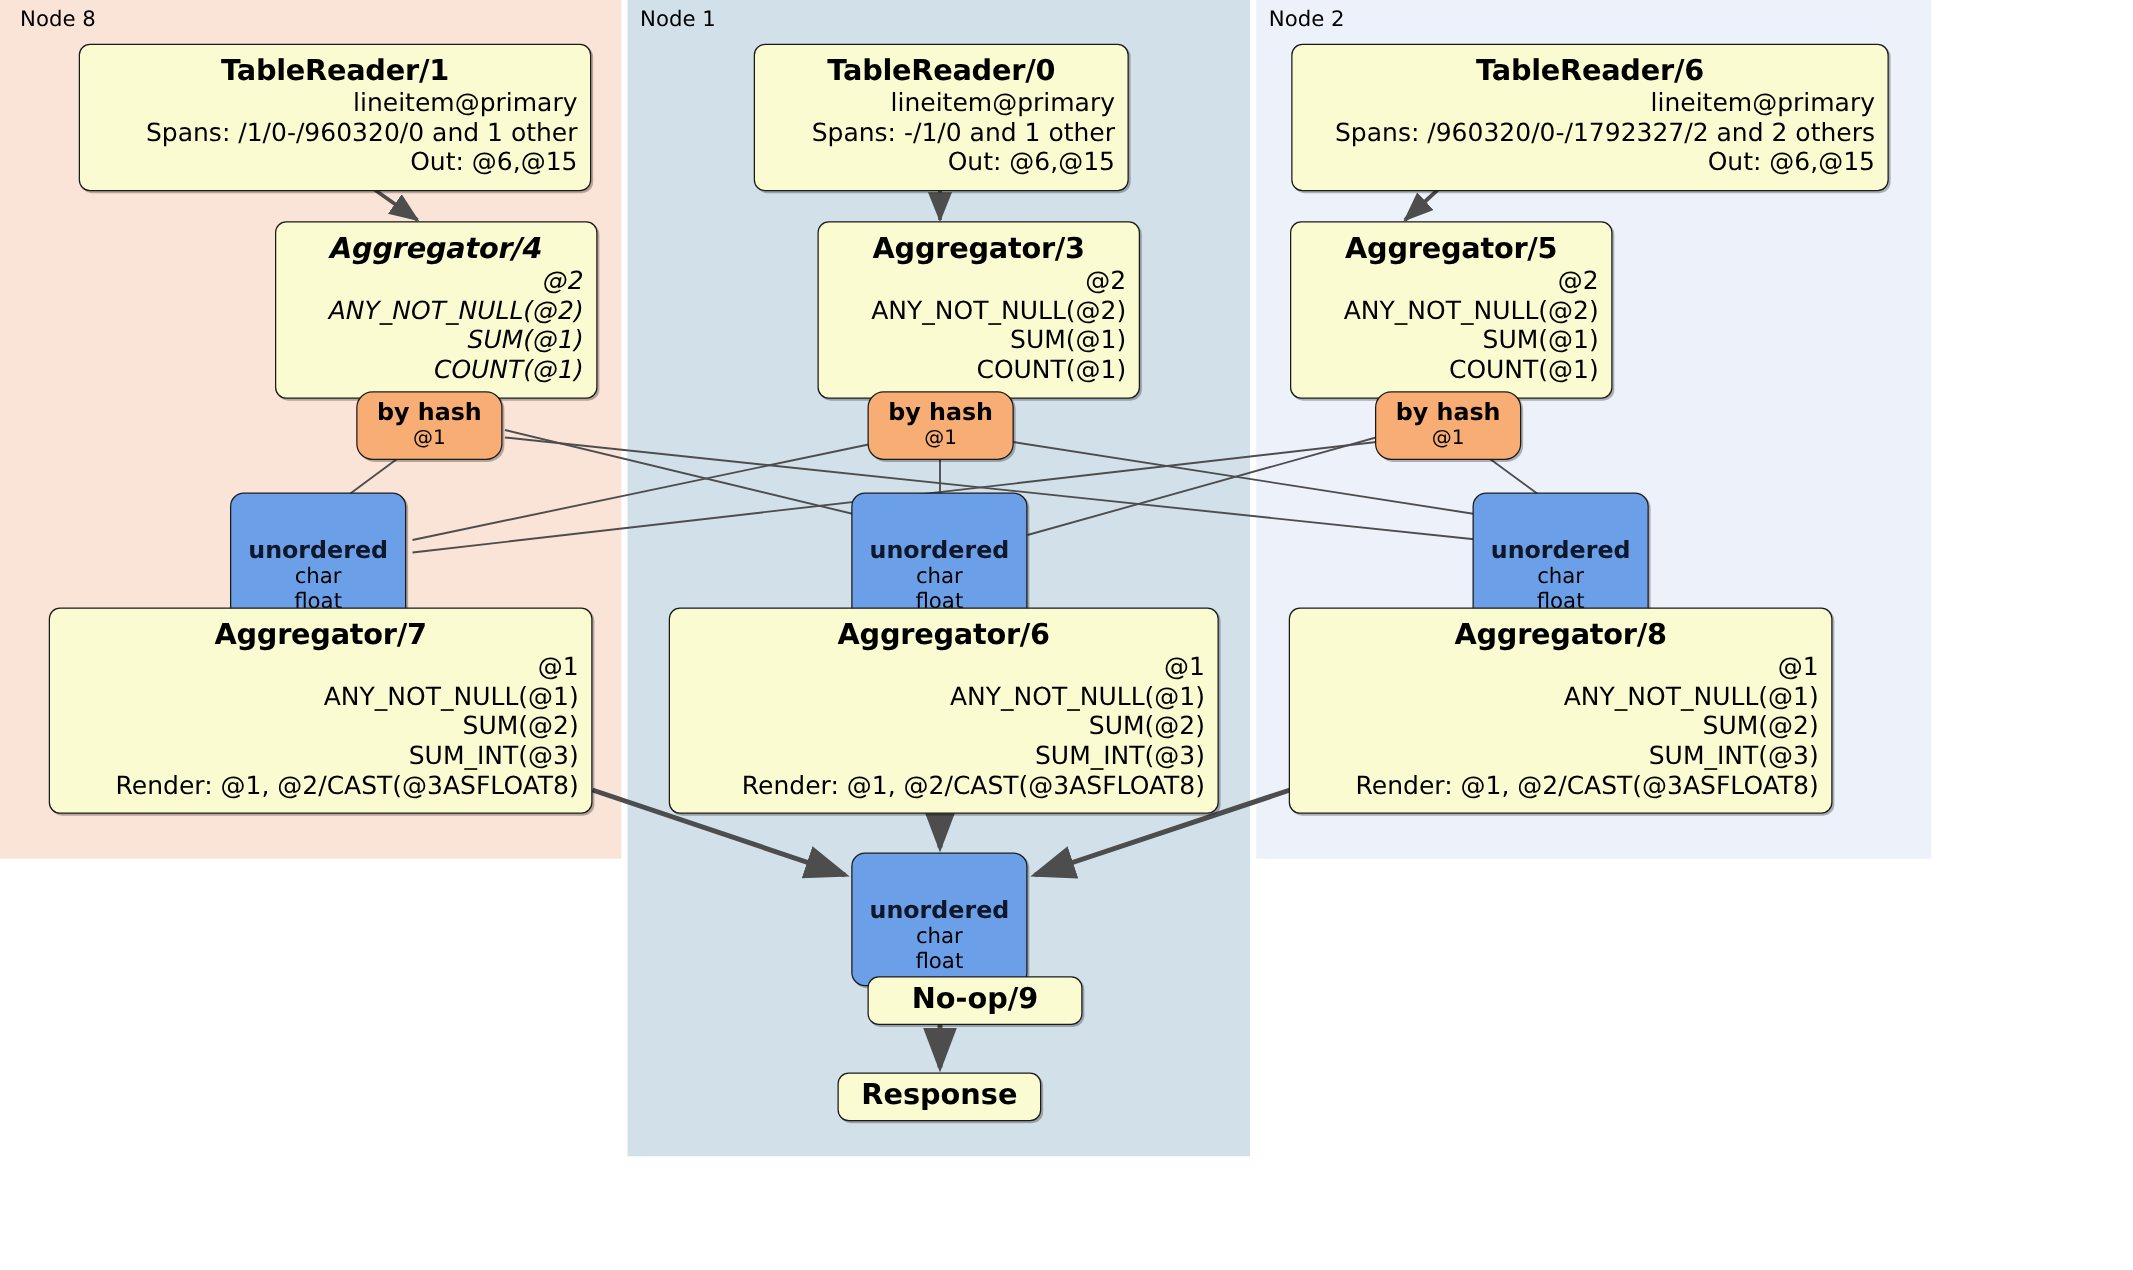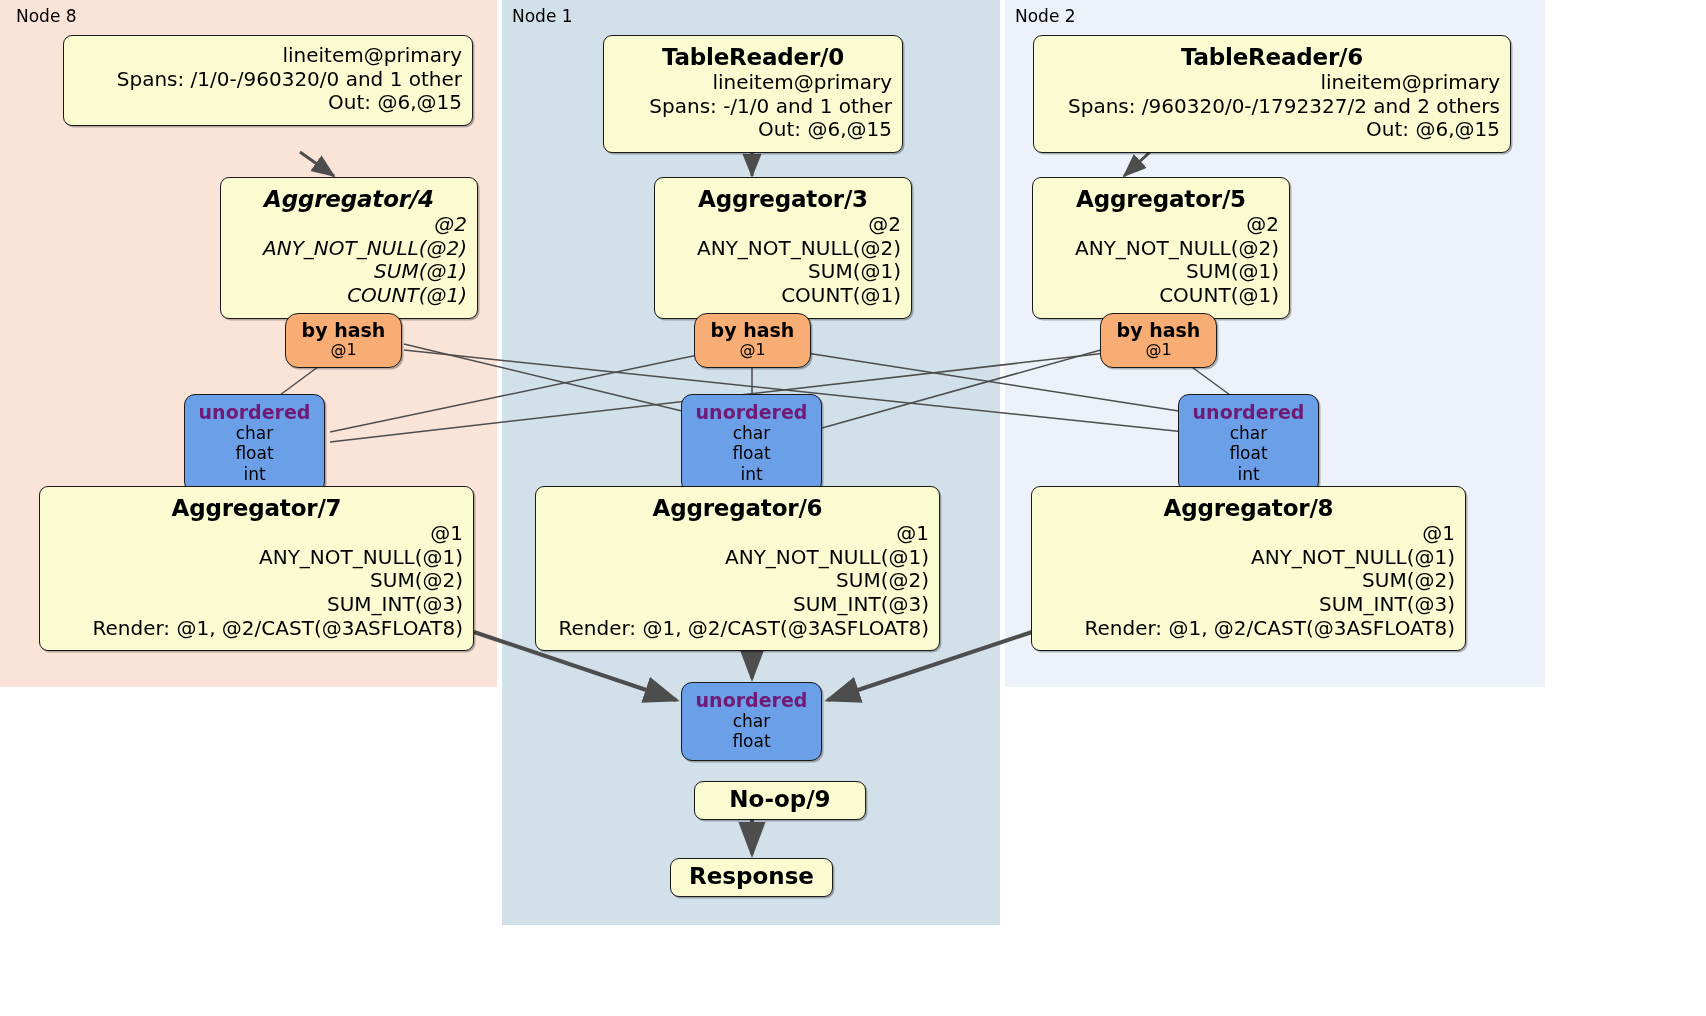--- a/index.html
+++ b/index.html
@@ -14,21 +14,21 @@
         box-shadow:1.5px 1.5px 0 rgba(0,0,0,.28);}
   .router{background:#f8ad74;border:1.6px solid #1a1a1a;border-radius:13px;
         box-shadow:1.5px 1.5px 0 rgba(0,0,0,.28);}
   .sync{background:#6b9fe8;border:1.6px solid #1a1a1a;border-radius:11px;
         box-shadow:1.5px 1.5px 0 rgba(0,0,0,.28);}
 
   .ttl{font-weight:bold;font-size:23px;color:#000;letter-spacing:-.2px;}
   .det{font-size:20px;color:#000;white-space:nowrap;text-align:right;}
   .rttl{font-weight:bold;font-size:19px;color:#000;}
   .rdet{font-size:16px;color:#000;}
-  .sttl{font-weight:bold;font-size:19px;color:#701a75;}
+  .sttl{font-weight:bold;font-size:19px;color:#0f172a;margin-top:28px;}
   .sdet{font-size:17px;color:#000;}
   .small-ttl{font-weight:bold;font-size:23px;color:#000;}
 
   svg.edges{position:absolute;left:0;top:0;width:1706px;height:1016px;pointer-events:none;}
 </style>
 </head>
 <body>
 
 <div id="canvas">
 
@@ -73,20 +73,21 @@
     <path d="M474,632 L676,700" stroke="#4d4d4d" stroke-width="4" fill="none" marker-end="url(#ahs)"></path>
 
     <path d="M752,652 L752,678" stroke="#4d4d4d" stroke-width="4" fill="none" marker-end="url(#ahs)"></path>
 
     <path d="M1032,632 L828,700" stroke="#4d4d4d" stroke-width="4" fill="none" marker-end="url(#ahs)"></path>
 
     <path d="M752,791 L752,854" stroke="#4d4d4d" stroke-width="4" fill="none" marker-end="url(#ahs)"></path>
   </svg>
 
   <div class="node proc" style="left:63px;top:35px;width:410px;padding:8px 10px 10px;">
+    <div class="ttl">TableReader/1</div>
     <div class="det">lineitem@primary</div>
     <div class="det">Spans: /1/0-/960320/0 and 1 other</div>
     <div class="det">Out: @6,@15</div>
   </div>
 
   <div class="node proc" style="left:603px;top:35px;width:300px;padding:8px 10px 10px;">
     <div class="ttl">TableReader/0</div>
     <div class="det">lineitem@primary</div>
     <div class="det">Spans: -/1/0 and 1 other</div>
     <div class="det">Out: @6,@15</div>
@@ -161,21 +162,21 @@
 
   <div class="node proc" style="left:39px;top:486px;width:435px;padding:8px 10px 10px;">
     <div class="ttl">Aggregator/7</div>
     <div class="det">@1</div>
     <div class="det">ANY_NOT_NULL(@1)</div>
     <div class="det">SUM(@2)</div>
     <div class="det">SUM_INT(@3)</div>
     <div class="det">Render: @1, @2/CAST(@3ASFLOAT8)</div>
   </div>
 
-  <div class="node proc" style="left:535px;top:486px;width:405px;padding:8px 10px 10px;">
+  <div class="node proc" style="left:535px;top:486px;width:440px;padding:8px 10px 10px;">
     <div class="ttl">Aggregator/6</div>
     <div class="det">@1</div>
     <div class="det">ANY_NOT_NULL(@1)</div>
     <div class="det">SUM(@2)</div>
     <div class="det">SUM_INT(@3)</div>
     <div class="det">Render: @1, @2/CAST(@3ASFLOAT8)</div>
   </div>
 
   <div class="node proc" style="left:1031px;top:486px;width:435px;padding:8px 10px 10px;">
     <div class="ttl">Aggregator/8</div>

